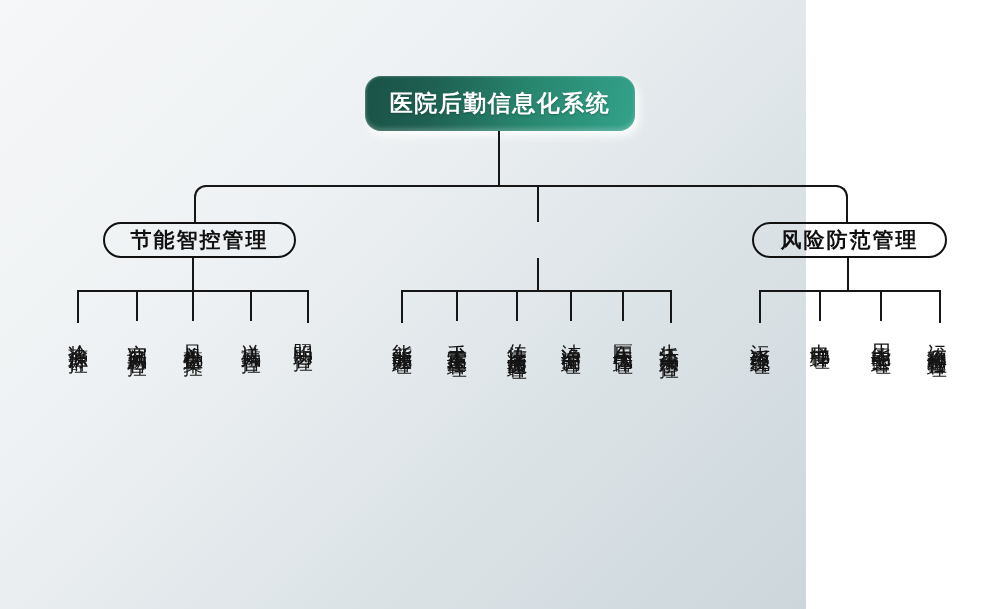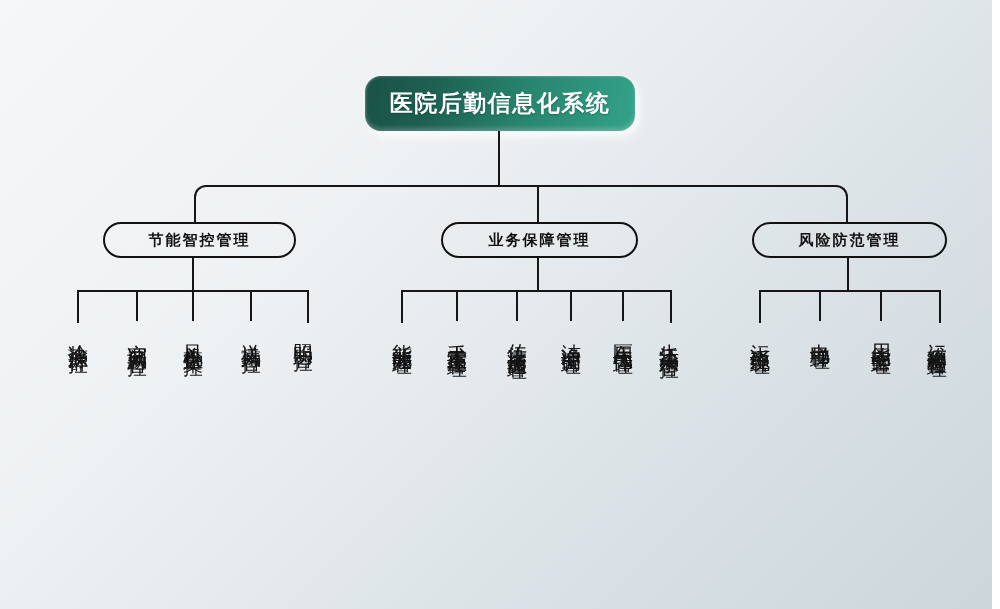--- a/index.html
+++ b/index.html
@@ -1,21 +1,21 @@
 <!DOCTYPE html>
 <html><head>
 <meta charset="utf-8">
 <style>
   html,body{margin:0;padding:0;}
   body{
     width:1000px;height:609px;overflow:hidden;
     font-family:"Liberation Sans","DejaVu Sans",sans-serif;
   }
   .canvas{
-    position:relative;width:992px;height:609px;
+    position:relative;width:806px;height:609px;
     background:linear-gradient(135deg,#f5f7f8 0%,#eef1f3 35%,#dde4e8 65%,#ccd6db 100%);
   }
   
   .vline{position:absolute;width:2.4px;background:#161616;}
   .bracket-top{ 
     position:absolute;border-top:2.4px solid #161616;
     border-left:2.4px solid #161616;border-right:2.4px solid #161616;
     border-radius:12px 12px 0 0;
   }
   .bracket-sq{ 
@@ -35,21 +35,21 @@
   .root span{
     color:#ffffff;font-size:23px;font-weight:700;letter-spacing:1.5px;
     text-shadow:0 1px 2px rgba(0,40,30,0.35);
   }
   
   .branch{
     position:absolute;top:222px;height:36px;box-sizing:border-box;
     border:2.6px solid #111;border-radius:19px;background:transparent;
     display:flex;align-items:center;justify-content:center;
   }
-  .branch span{color:#101010;font-size:15px;font-weight:700;letter-spacing:2px;}
+  .branch span{color:#101010;font-size:21px;font-weight:700;letter-spacing:2px;}
   
   .leaf{
     position:absolute;top:328px;transform:translateX(-50%);
     writing-mode:vertical-rl;text-orientation:upright;
     font-size:20px;font-weight:500;letter-spacing:2.5px;color:#141414;
     white-space:nowrap;
   }
 </style>
 </head>
 <body>
@@ -59,23 +59,20 @@
   <div class="root">
     <span>医院后勤信息化系统</span>
   </div>
 
   <div class="vline" style="left:498px;top:131px;height:55px;"></div>
   <div class="bracket-top" style="left:194px;top:185px;width:650px;height:37px;"></div>
   <div class="vline" style="left:537px;top:186px;height:36px;"></div>
 
   <div class="branch" style="left:103px;width:193px;">
     <span>节能智控管理</span>
-  </div>
-  <div class="branch" style="left:441px;width:197px;">
-    <span>业务保障管理</span>
   </div>
   <div class="branch" style="left:752px;width:195px;font-family:Liberation Serif, serif;">
     <span>风险防范管理</span>
   </div>
 
   <div class="vline" style="left:192px;top:258px;height:33px;"></div>
   <div class="vline" style="left:537px;top:258px;height:33px;"></div>
   <div class="vline" style="left:847px;top:258px;height:33px;"></div>
 
   <div class="bracket-sq" style="left:77px;top:290px;width:228px;height:31px;"></div>

